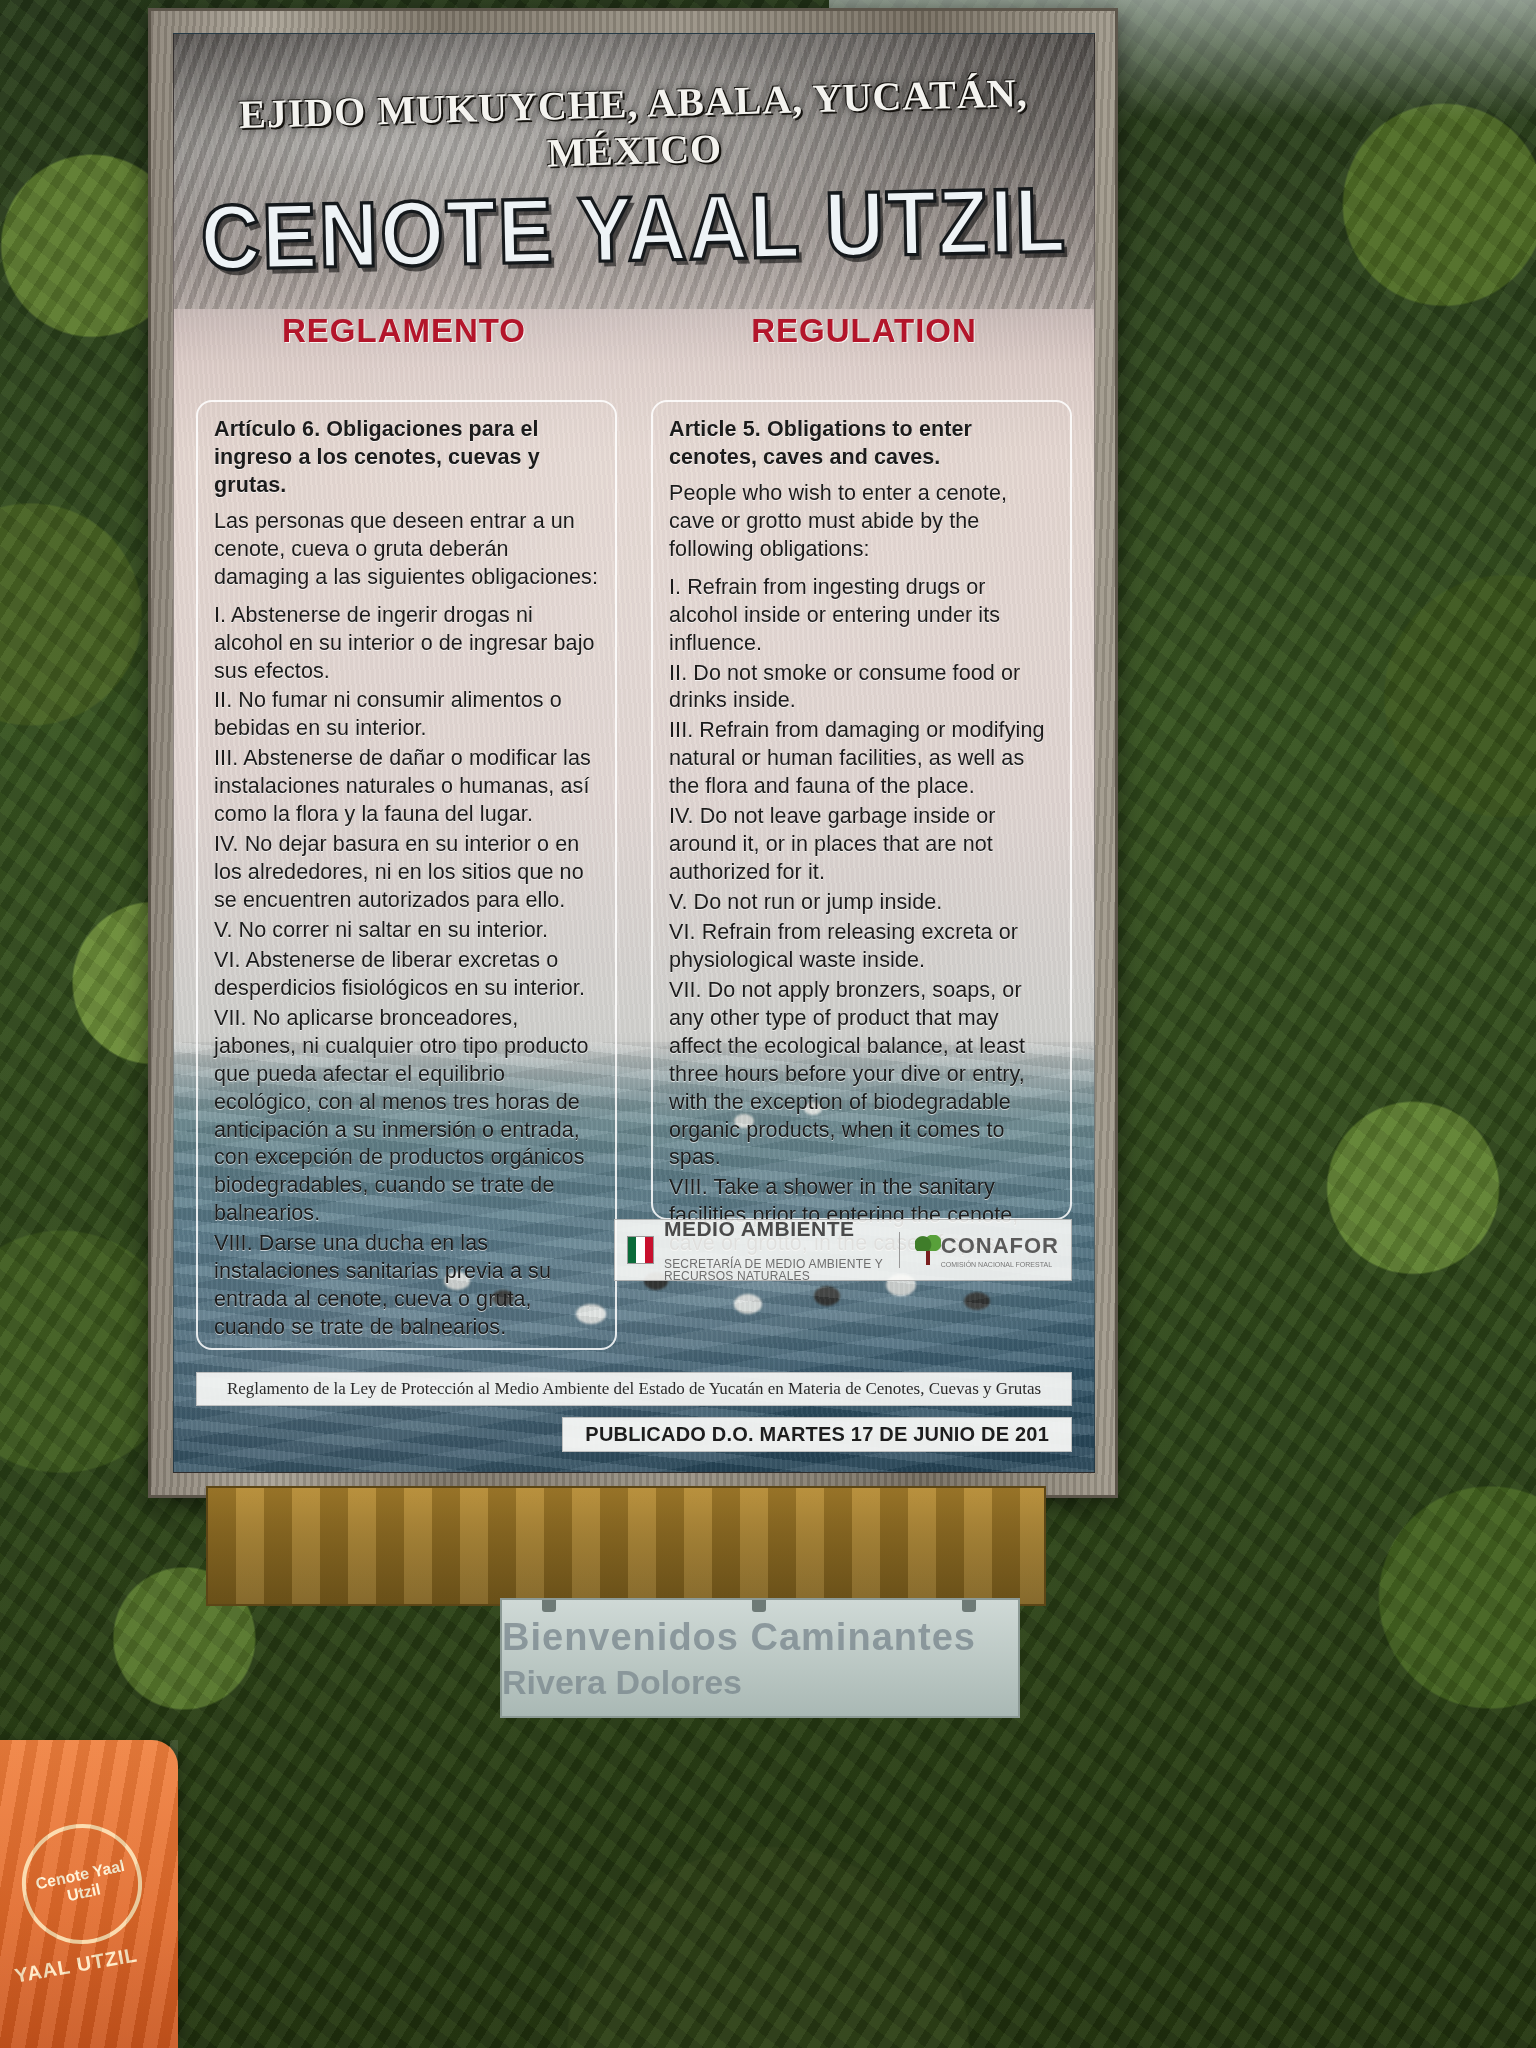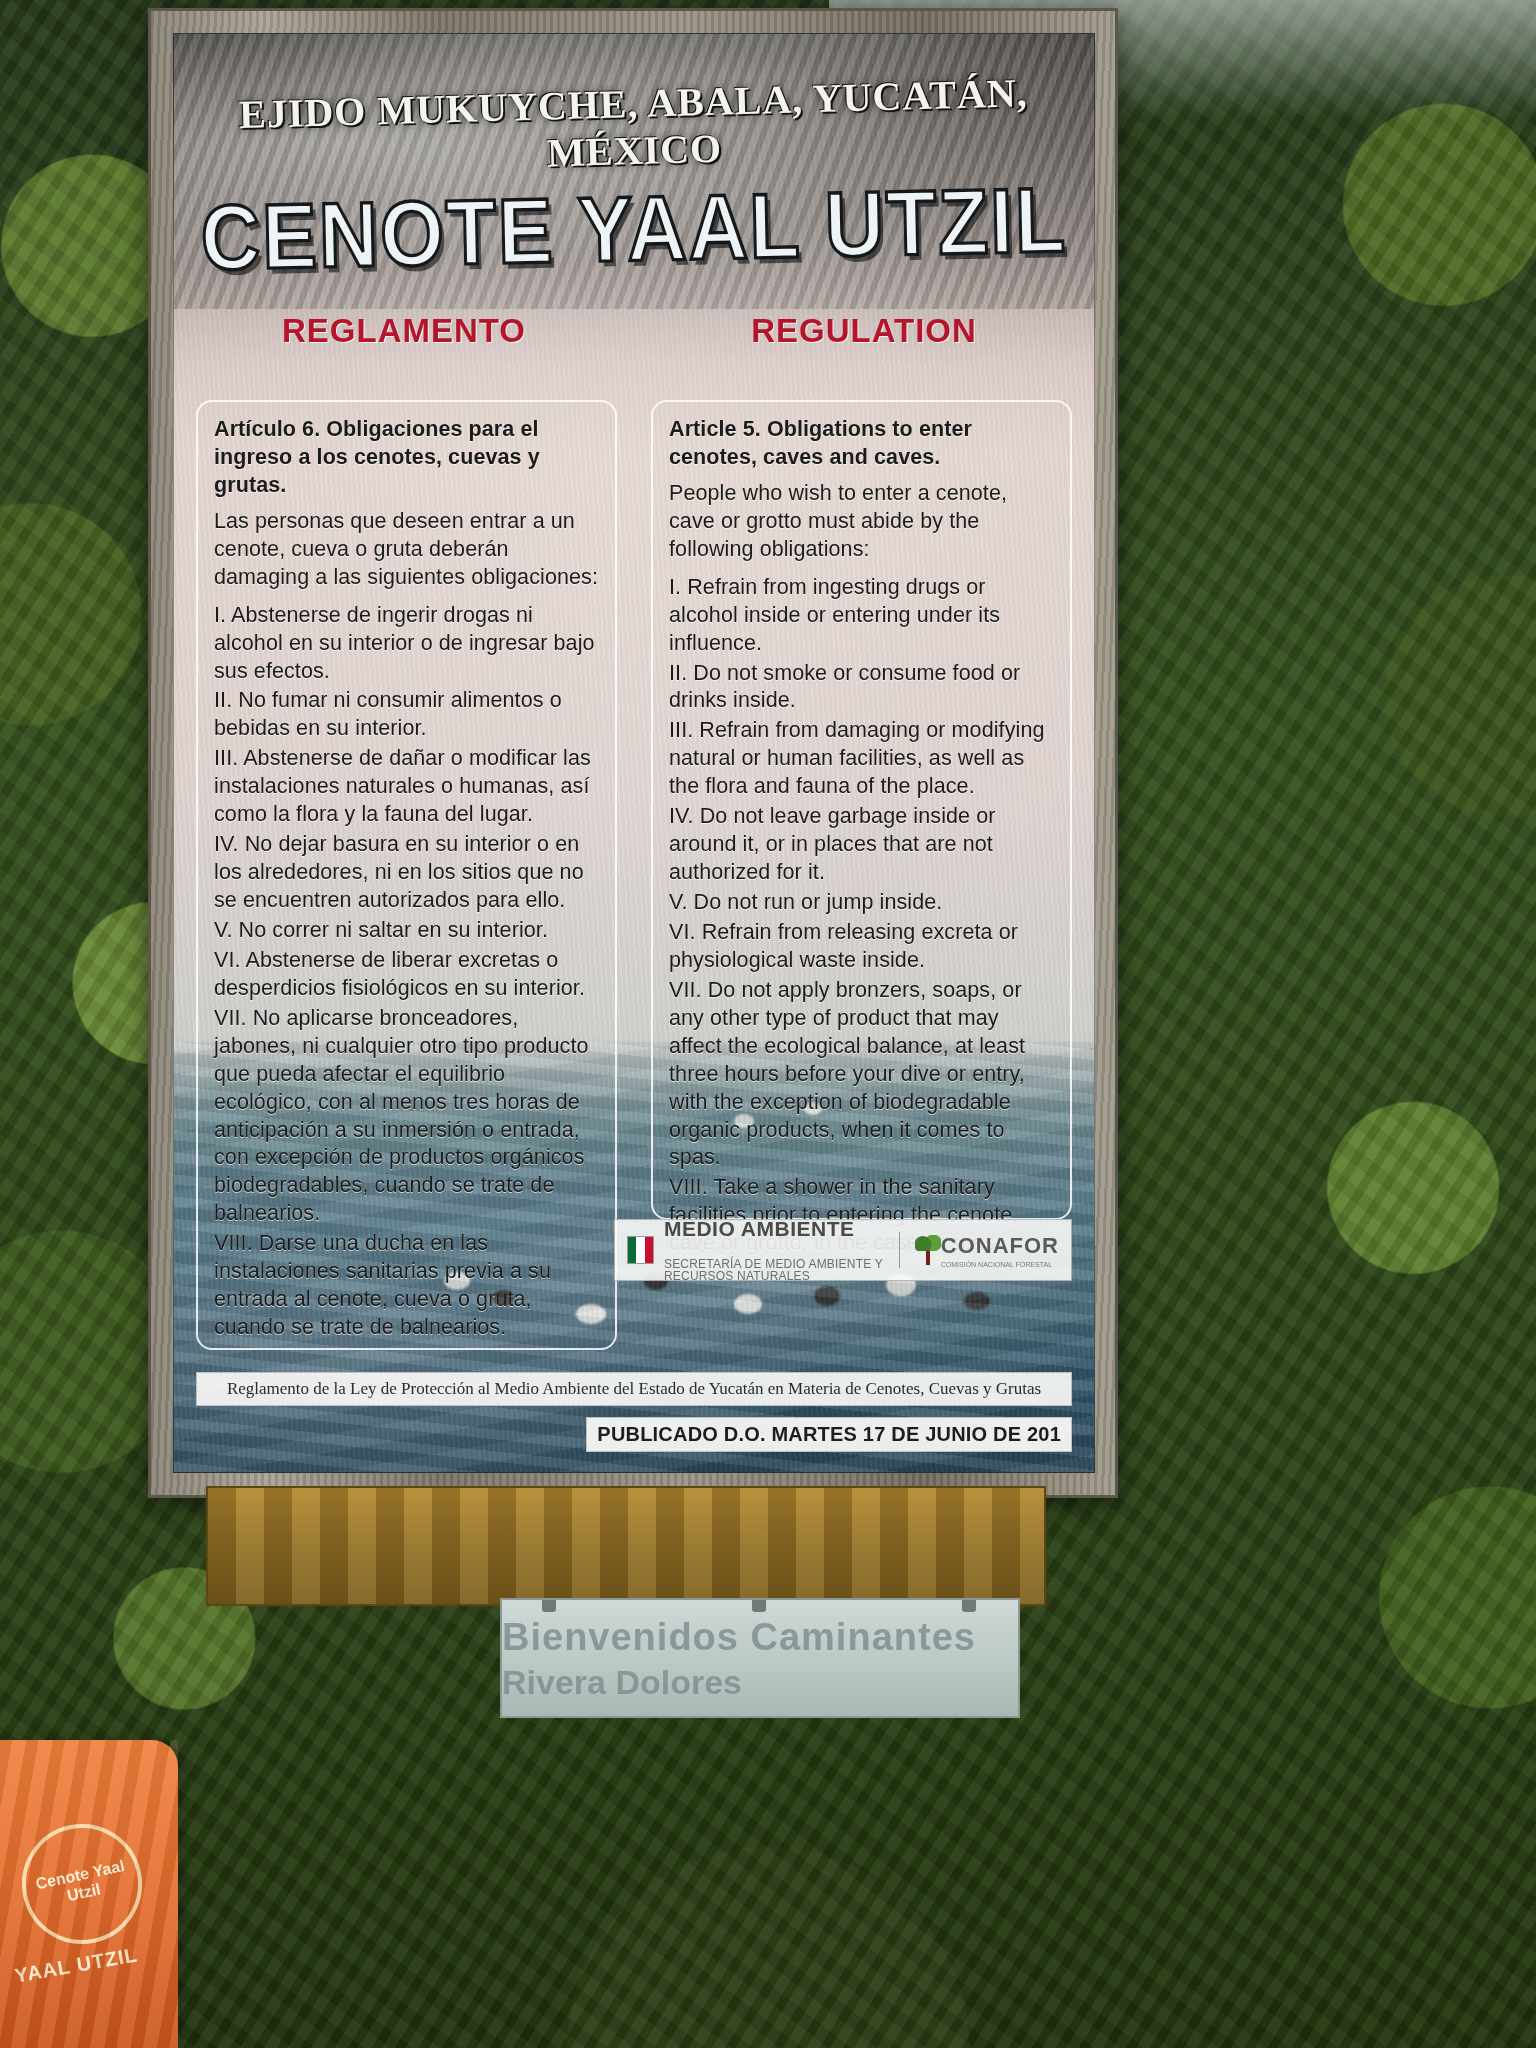--- a/index.html
+++ b/index.html
@@ -221,21 +221,21 @@
     padding:6px 10px;
     font-family:"Liberation Serif", serif;
     font-size:17px;
     color:#2a2a2a;
     text-align:center;
   }
   .footer-pub{
     position:absolute; right:22px; bottom:20px; z-index:5;
     background:rgba(252,252,250,.92);
     border:1px solid rgba(160,160,160,.6);
-    padding:5px 10px;
+    padding:5px 22px;
     font-weight:bold; font-size:20px; color:#1d1d1d;
     letter-spacing:.2px;
   }
 
   
   .hang-banner{
     position:absolute; left:500px; top:1598px; width:520px; height:120px;
     background:linear-gradient(180deg,#cfd9d6 0%, #b9c6c2 60%, #a9b8b4 100%);
     border:2px solid #8c9a96;
     z-index:6;

